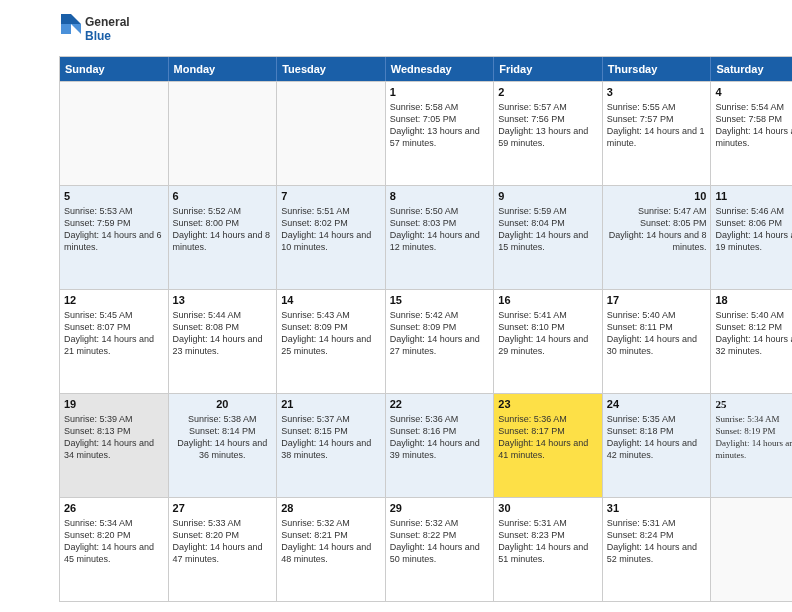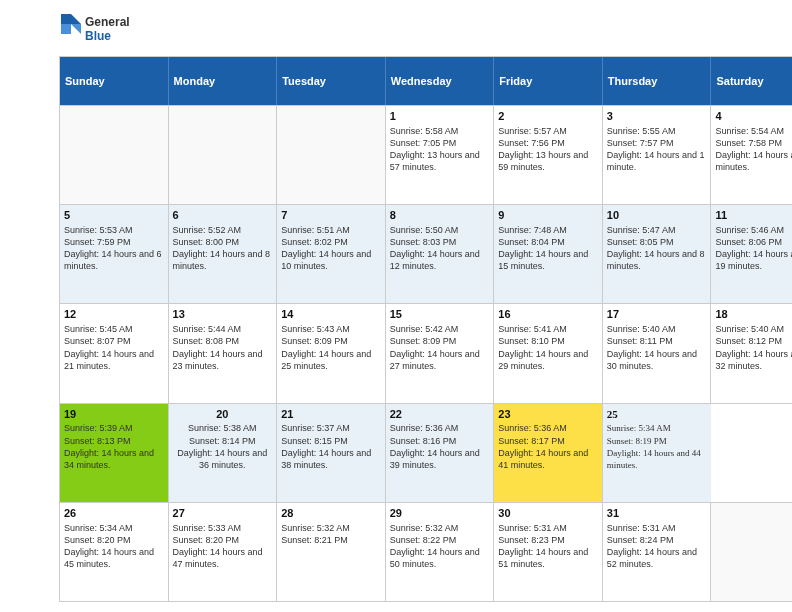--- a/index.html
+++ b/index.html
@@ -49,21 +49,21 @@
     }
     .cal-header {
       display: grid;
       grid-template-columns: repeat(7, 1fr);
       background: #1a5fa8;
     }
     .cal-header-cell {
       color: #fff;
       font-size: 11px;
       font-weight: bold;
-      padding: 18px 5px;
+      padding: 6px 5px;
       border-right: 1px solid #4a7fc0;
     }
     .cal-header-cell:last-child { border-right: none; }
     .cal-body {
       flex: 1;
       display: flex;
       flex-direction: column;
     }
     .cal-row {
       display: grid;
@@ -129,45 +129,46 @@
           <div class="cal-cell"><span class="day-number">1</span><span>Sunrise: 5:58 AM</span><br><span>Sunset: 7:05 PM</span><br><span>Daylight: 13 hours and 57 minutes.</span></div>
           <div class="cal-cell"><span class="day-number">2</span><span>Sunrise: 5:57 AM</span><br><span>Sunset: 7:56 PM</span><br><span>Daylight: 13 hours and 59 minutes.</span></div>
           <div class="cal-cell"><span class="day-number">3</span><span>Sunrise: 5:55 AM</span><br><span>Sunset: 7:57 PM</span><br><span>Daylight: 14 hours and 1 minute.</span></div>
           <div class="cal-cell"><span class="day-number">4</span><span>Sunrise: 5:54 AM</span><br><span>Sunset: 7:58 PM</span><br><span>Daylight: 14 hours and 4 minutes.</span></div>
         </div>
         <div class="cal-row">
           <div class="cal-cell alt-row" style="background: rgb(232, 240, 248);"><span class="day-number">5</span><span>Sunrise: 5:53 AM</span><br><span>Sunset: 7:59 PM</span><br><span>Daylight: 14 hours and 6 minutes.</span></div>
           <div class="cal-cell alt-row" style="background: rgb(232, 240, 248);"><span class="day-number">6</span><span>Sunrise: 5:52 AM</span><br><span>Sunset: 8:00 PM</span><br><span>Daylight: 14 hours and 8 minutes.</span></div>
           <div class="cal-cell alt-row" style="background: rgb(232, 240, 248);"><span class="day-number">7</span><span>Sunrise: 5:51 AM</span><br><span>Sunset: 8:02 PM</span><br><span>Daylight: 14 hours and 10 minutes.</span></div>
           <div class="cal-cell alt-row" style="background: rgb(232, 240, 248);"><span class="day-number">8</span><span>Sunrise: 5:50 AM</span><br><span>Sunset: 8:03 PM</span><br><span>Daylight: 14 hours and 12 minutes.</span></div>
-          <div class="cal-cell alt-row" style="background: rgb(232, 240, 248);"><span class="day-number">9</span><span>Sunrise: 7:48 AM</span><br><span>Sunset: 8:04 PM</span><br><span>Daylight: 14 hours and 15 minutes.</span></div>
-          <div class="cal-cell alt-row" style="background: rgb(232, 240, 248);"><span class="day-number">10</span><span>Sunrise: 5:47 AM</span><br><span>Sunset: 8:05 PM</span><br><span>Daylight: 14 hours and 8 minutes.</span></div>
+          <div class="cal-cell alt-row" style="background: rgb(232, 240, 248);"><span class="day-number">9</span><span>Sunrise: 5:59 AM</span><br><span>Sunset: 8:04 PM</span><br><span>Daylight: 14 hours and 15 minutes.</span></div>
+          <div class="cal-cell alt-row" style="background: rgb(232, 240, 248); text-align: right;"><span class="day-number">10</span><span>Sunrise: 5:47 AM</span><br><span>Sunset: 8:05 PM</span><br><span>Daylight: 14 hours and 8 minutes.</span></div>
           <div class="cal-cell alt-row" style="background: rgb(232, 240, 248);"><span class="day-number">11</span><span>Sunrise: 5:46 AM</span><br><span>Sunset: 8:06 PM</span><br><span>Daylight: 14 hours and 19 minutes.</span></div>
         </div>
         <div class="cal-row">
           <div class="cal-cell"><span class="day-number">12</span><span>Sunrise: 5:45 AM</span><br><span>Sunset: 8:07 PM</span><br><span>Daylight: 14 hours and 21 minutes.</span></div>
           <div class="cal-cell"><span class="day-number">13</span><span>Sunrise: 5:44 AM</span><br><span>Sunset: 8:08 PM</span><br><span>Daylight: 14 hours and 23 minutes.</span></div>
           <div class="cal-cell"><span class="day-number">14</span><span>Sunrise: 5:43 AM</span><br><span>Sunset: 8:09 PM</span><br><span>Daylight: 14 hours and 25 minutes.</span></div>
           <div class="cal-cell"><span class="day-number">15</span><span>Sunrise: 5:42 AM</span><br><span>Sunset: 8:09 PM</span><br><span>Daylight: 14 hours and 27 minutes.</span></div>
           <div class="cal-cell"><span class="day-number">16</span><span>Sunrise: 5:41 AM</span><br><span>Sunset: 8:10 PM</span><br><span>Daylight: 14 hours and 29 minutes.</span></div>
           <div class="cal-cell"><span class="day-number">17</span><span>Sunrise: 5:40 AM</span><br><span>Sunset: 8:11 PM</span><br><span>Daylight: 14 hours and 30 minutes.</span></div>
           <div class="cal-cell"><span class="day-number">18</span><span>Sunrise: 5:40 AM</span><br><span>Sunset: 8:12 PM</span><br><span>Daylight: 14 hours and 32 minutes.</span></div>
         </div>
         <div class="cal-row">
-          <div class="cal-cell alt-row" style="background: #84cc16;"><span class="day-number">19</span><span>Sunrise: 5:39 AM</span><br><span>Sunset: 8:13 PM</span><br><span>Daylight: 14 hours and 34 minutes.</span></div>
+          <div class="cal-cell alt-row" style="background: #e5e5e5;"><span class="day-number">19</span><span>Sunrise: 5:39 AM</span><br><span>Sunset: 8:13 PM</span><br><span>Daylight: 14 hours and 34 minutes.</span></div>
           <div class="cal-cell alt-row" style="background: rgb(232, 240, 248); text-align: center;"><span class="day-number">20</span><span>Sunrise: 5:38 AM</span><br><span>Sunset: 8:14 PM</span><br><span>Daylight: 14 hours and 36 minutes.</span></div>
           <div class="cal-cell alt-row" style="background: rgb(232, 240, 248);"><span class="day-number">21</span><span>Sunrise: 5:37 AM</span><br><span>Sunset: 8:15 PM</span><br><span>Daylight: 14 hours and 38 minutes.</span></div>
           <div class="cal-cell alt-row" style="background: rgb(232, 240, 248);"><span class="day-number">22</span><span>Sunrise: 5:36 AM</span><br><span>Sunset: 8:16 PM</span><br><span>Daylight: 14 hours and 39 minutes.</span></div>
           <div class="cal-cell alt-row" style="background: #fde047;"><span class="day-number">23</span><span>Sunrise: 5:36 AM</span><br><span>Sunset: 8:17 PM</span><br><span>Daylight: 14 hours and 41 minutes.</span></div>
+          <div class="cal-cell alt-row" style="background: rgb(232, 240, 248);"><span class="day-number">24</span><span>Sunrise: 5:35 AM</span><br><span>Sunset: 8:18 PM</span><br><span>Daylight: 14 hours and 42 minutes.</span></div>
           <div class="cal-cell alt-row" style="background: rgb(232, 240, 248); font-family: Liberation Serif, serif;"><span class="day-number">25</span><span>Sunrise: 5:34 AM</span><br><span>Sunset: 8:19 PM</span><br><span>Daylight: 14 hours and 44 minutes.</span></div>
         </div>
         <div class="cal-row">
           <div class="cal-cell"><span class="day-number">26</span><span>Sunrise: 5:34 AM</span><br><span>Sunset: 8:20 PM</span><br><span>Daylight: 14 hours and 45 minutes.</span></div>
           <div class="cal-cell"><span class="day-number">27</span><span>Sunrise: 5:33 AM</span><br><span>Sunset: 8:20 PM</span><br><span>Daylight: 14 hours and 47 minutes.</span></div>
-          <div class="cal-cell"><span class="day-number">28</span><span>Sunrise: 5:32 AM</span><br><span>Sunset: 8:21 PM</span><br></div>
+          <div class="cal-cell"><span class="day-number">28</span><span>Sunrise: 5:32 AM</span><br><span>Sunset: 8:21 PM</span><br><span>Daylight: 14 hours and 48 minutes.</span></div>
           <div class="cal-cell"><span class="day-number">29</span><span>Sunrise: 5:32 AM</span><br><span>Sunset: 8:22 PM</span><br><span>Daylight: 14 hours and 50 minutes.</span></div>
           <div class="cal-cell"><span class="day-number">30</span><span>Sunrise: 5:31 AM</span><br><span>Sunset: 8:23 PM</span><br><span>Daylight: 14 hours and 51 minutes.</span></div>
           <div class="cal-cell"><span class="day-number">31</span><span>Sunrise: 5:31 AM</span><br><span>Sunset: 8:24 PM</span><br><span>Daylight: 14 hours and 52 minutes.</span></div>
           <div class="cal-cell empty"></div>
         </div>
       </div>
   </div>
 </div>
 
 </body></html>

